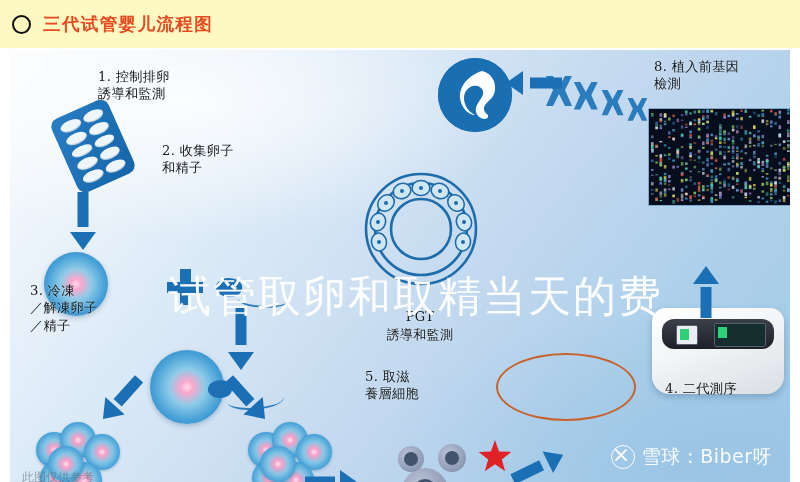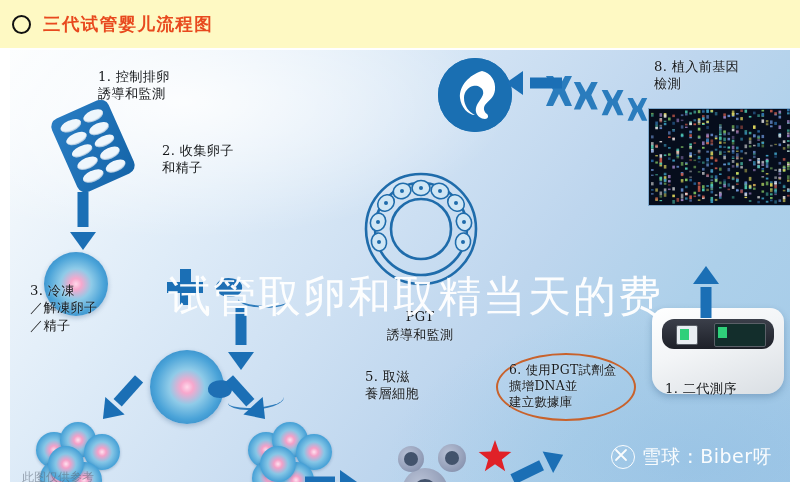--- a/index.html
+++ b/index.html
@@ -494,41 +494,38 @@
       </div>
     <div class="troph" id="troph2">
         <i></i>
       </div>
     <div class="troph" id="troph3">
         <i></i>
       </div>
 
     <div class="piece" id="star"></div>
     <div id="oval6"></div>
-    <div class="lbl" id="lbl6">6. 使用PGT試劑盒
-擴增DNA並
-建立數據庫</div>
 
     <div class="arrow arr-right" id="arrG">
       <div class="shaft"></div>
         <div class="head"></div>
     </div>
 
     <div class="piece" id="machine">
       <div class="shell"></div>
       <div class="band">
         <div class="scr a">
             <i></i>
           </div>
         <div class="scr b">
             <i></i>
           </div>
       </div>
     </div>
-    <div class="lbl" id="lbl7">1. 二代測序</div>
+    <div class="lbl" id="lbl7">4. 二代測序</div>
 
     <div class="arrow arr-up" id="arrH">
       <div class="shaft"></div>
         <div class="head"></div>
     </div>
 
     <div class="piece" id="seqpanel">
       <svg viewBox="0 0 146 96" width="146" height="96" aria-hidden="true">
         <rect width="146" height="96" fill="#060d1c"></rect>
         <g id="seqbands">

